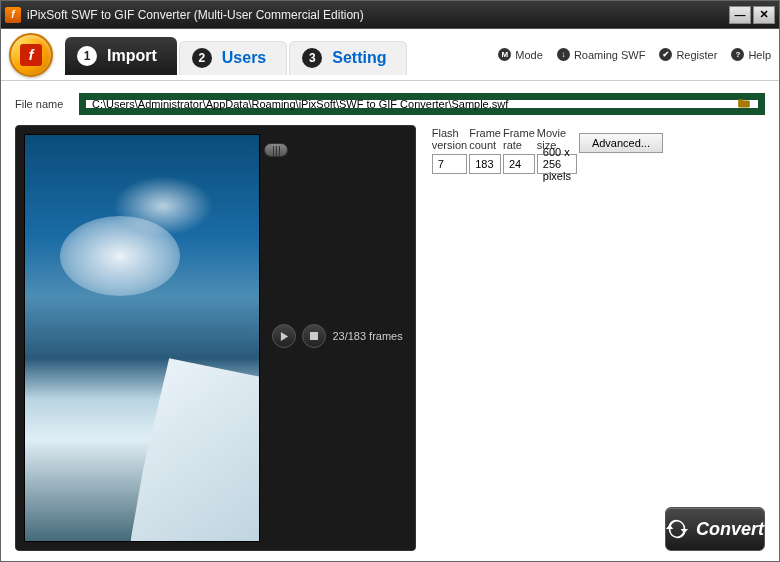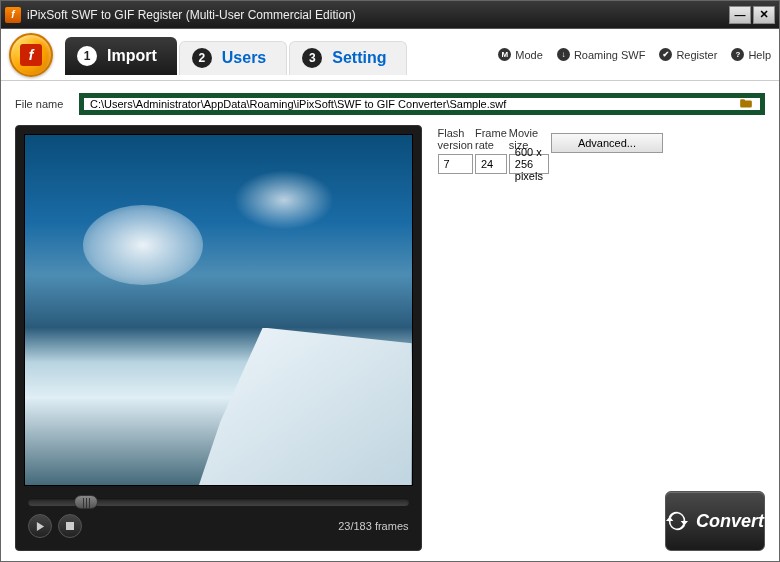--- a/index.html
+++ b/index.html
@@ -22,54 +22,54 @@
 .tab.active .tab-num { background: #fff; color: #222; }
 .tab.inactive .tab-num { background: #222; color: #fff; }
 
 .toolbar { margin-left: auto; display: flex; gap: 14px; font-size: 11px; color: #333; }
 .toolbar-item { display: flex; align-items: center; gap: 4px; cursor: pointer; }
 .toolbar-icon { width: 13px; height: 13px; border-radius: 50%; background: #333; color: #fff; display: flex; align-items: center; justify-content: center; font-size: 8px; font-weight: bold; }
 
 .content { padding: 12px 14px; display: flex; flex-direction: column; height: calc(562px - 28px - 52px); }
 .file-row { display: flex; align-items: center; gap: 8px; margin-bottom: 10px; }
 .file-label { font-size: 11px; color: #333; width: 56px; }
-.file-input { flex: 1; height: 22px; border: 5px solid #14532d; padding: 2px 6px; font-size: 11px; display: flex; align-items: center; justify-content: space-between; }
+.file-input { flex: 1; height: 22px; border: 7px solid #14532d; padding: 2px 6px; font-size: 11px; display: flex; align-items: center; justify-content: space-between; }
 .browse-icon { width: 16px; height: 14px; color: #a87700; }
 
 .main-area { display: flex; gap: 16px; flex: 1; }
 .preview-area { width: 590px; display: flex; flex-direction: column; }
-.preview-frame { flex: 1; background: #1a1a1a; border: 1px solid #333; border-radius: 4px; padding: 8px; display: flex; flex-direction: column; }
+.preview-frame { flex: 1; background: #1a1a1a; border: 1px solid #333; border-radius: 4px; padding: 8px; display: flex; flex-direction: row; }
 .preview-video { flex: 1; background: linear-gradient(180deg, #0a4d7a 0%, #1a6ba5 25%, #4d8db3 40%, #2a5a7a 55%, #b8d4e0 65%, #e0eef5 75%, #456a7a 100%); border: 1px solid #000; position: relative; overflow: hidden; }
 .cloud1 { position: absolute; top: 20%; left: 15%; width: 120px; height: 80px; background: radial-gradient(ellipse, rgba(255,255,255,0.9), rgba(200,220,235,0.6) 60%, transparent); border-radius: 50%; }
 .cloud2 { position: absolute; top: 10%; right: 20%; width: 100px; height: 60px; background: radial-gradient(ellipse, rgba(255,255,255,0.7), transparent 70%); border-radius: 50%; }
 .ice { position: absolute; bottom: 0; right: 0; width: 55%; height: 45%; background: linear-gradient(145deg, #eef5fa, #c0d5e0); clip-path: polygon(30% 0, 100% 10%, 100% 100%, 0 100%, 10% 60%); }
 
 .slider-bar { height: 8px; background: linear-gradient(#222, #444); border-radius: 4px; margin: 12px 4px 8px; position: relative; box-shadow: inset 0 1px 2px rgba(0,0,0,0.5); }
 .slider-thumb { position: absolute; left: 12%; top: -3px; width: 24px; height: 14px; background: linear-gradient(#888, #555); border-radius: 7px; border: 1px solid #333; }
 .slider-thumb::after { content: ''; position: absolute; left: 50%; top: 2px; width: 1px; height: 10px; background: #333; box-shadow: -3px 0 #333, 3px 0 #333; }
 
 .controls-row { display: flex; align-items: center; padding: 0 4px 4px; }
 .ctrl-btn { width: 24px; height: 24px; border-radius: 50%; background: linear-gradient(#444, #222); border: 1px solid #555; display: flex; align-items: center; justify-content: center; color: #ccc; margin-right: 6px; cursor: pointer; }
 .frames-text { margin-left: auto; color: #ccc; font-size: 11px; }
 
 .side-panel { flex: 1; display: flex; flex-direction: row; gap: 2px; font-size: 11px; padding-top: 2px; }
 .field-group { margin-bottom: 8px; }
 .field-label { display: block; margin-bottom: 3px; color: #333; }
 .field-value { width: 100%; height: 20px; border: 1px solid #999; background: #fff; padding: 2px 5px; font-size: 11px; display: flex; align-items: center; }
-.advanced-btn { margin-top: 6px; padding: 3px 26px; border: 1px solid #999; background: linear-gradient(#f8f8f8,#e0e0e0); font-size: 11px; cursor: pointer; align-self: flex-start; }
+.advanced-btn { margin-top: 6px; padding: 3px 12px; border: 1px solid #999; background: linear-gradient(#f8f8f8,#e0e0e0); font-size: 11px; cursor: pointer; align-self: flex-start; }
 
-.convert-btn { margin-top: auto; height: 60px; background: linear-gradient(#4a4a4a, #1a1a1a); border: 1px solid #555; border-radius: 6px; color: #fff; font-size: 18px; font-weight: bold; font-style: italic; display: flex; align-items: center; justify-content: center; gap: 8px; cursor: pointer; box-shadow: inset 0 1px rgba(255,255,255,0.2); text-align: center; }
+.convert-btn { margin-top: auto; height: 44px; background: linear-gradient(#4a4a4a, #1a1a1a); border: 1px solid #555; border-radius: 6px; color: #fff; font-size: 18px; font-weight: bold; font-style: italic; display: flex; align-items: center; justify-content: center; gap: 8px; cursor: pointer; box-shadow: inset 0 1px rgba(255,255,255,0.2); text-align: center; }
 .convert-icon { width: 22px; height: 22px; }
 </style>
 </head>
 <body>
 
 <div class="titlebar">
   <div class="titlebar-icon">f</div>
-  <div class="titlebar-text">iPixSoft SWF to GIF Register (Multi-User Commercial Edition)</div>
+  <div class="titlebar-text">iPixSoft SWF to GIF Converter (Multi-User Commercial Edition)</div>
   <div class="titlebar-btn">—</div>
   <div class="titlebar-btn">✕</div>
 </div>
 
 <div class="header">
   <div class="app-icon">
       <div class="app-icon-inner">f</div>
     </div>
   <div class="tabs">
     <div class="tab active">
@@ -142,20 +142,24 @@
         </div>
       </div>
     </div>
 
     <div class="side-panel">
       <div class="field-group">
         <span class="field-label">Flash version</span>
         <div class="field-value">7</div>
       </div>
       <div class="field-group">
+        <span class="field-label">Frame count</span>
+        <div class="field-value">183</div>
+      </div>
+      <div class="field-group">
         <span class="field-label">Frame rate</span>
         <div class="field-value">24</div>
       </div>
       <div class="field-group">
         <span class="field-label">Movie size</span>
         <div class="field-value">600 x 256 pixels</div>
       </div>
       <button class="advanced-btn">Advanced...</button>
 
       <div class="convert-btn">

